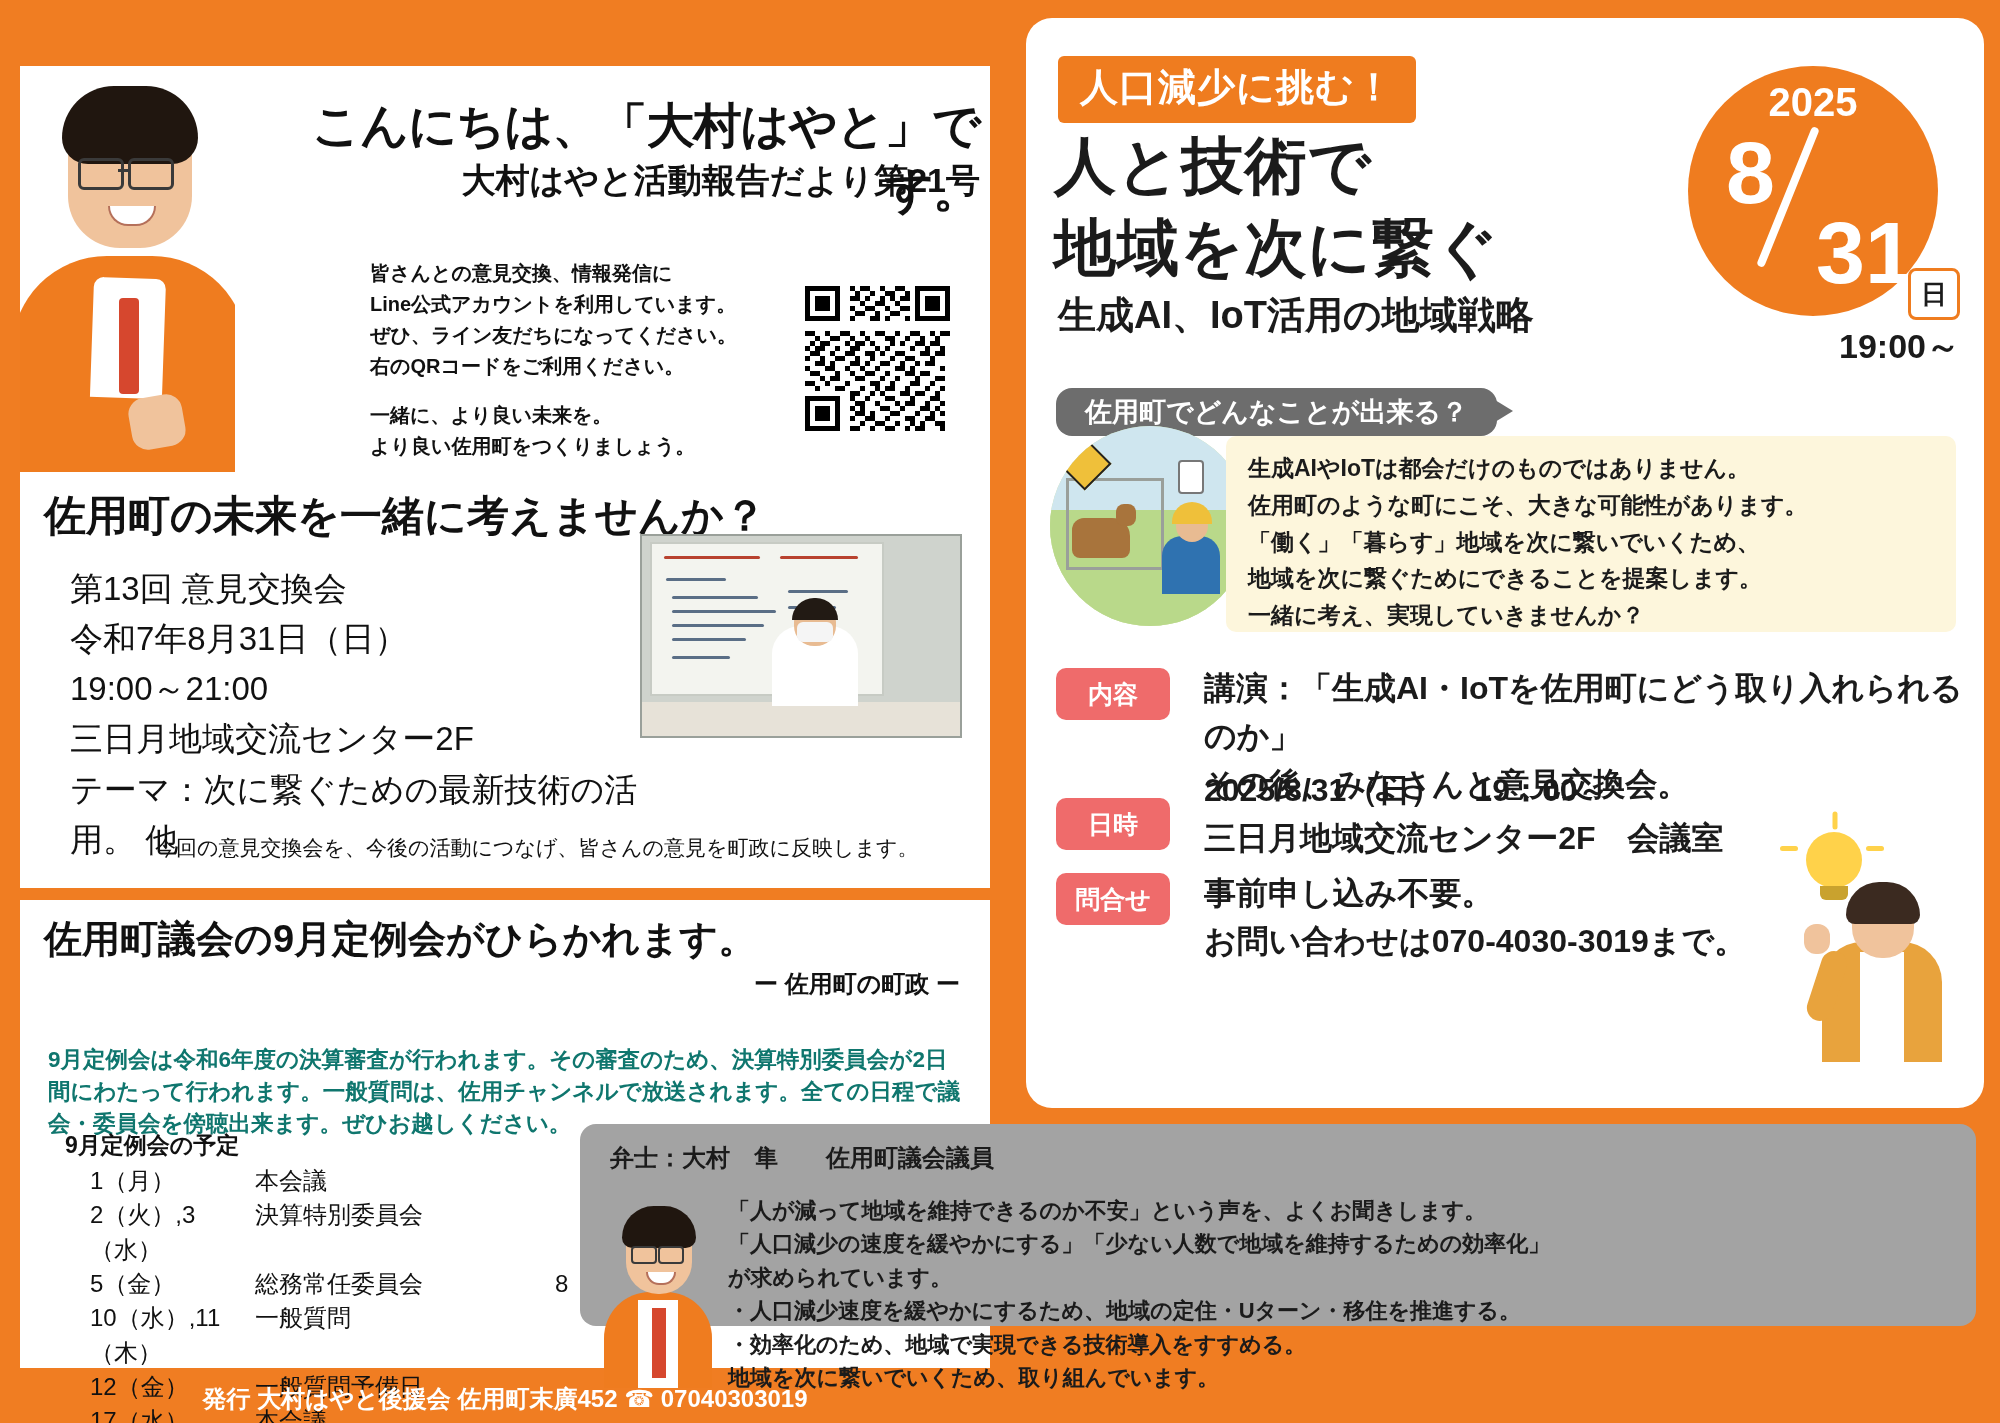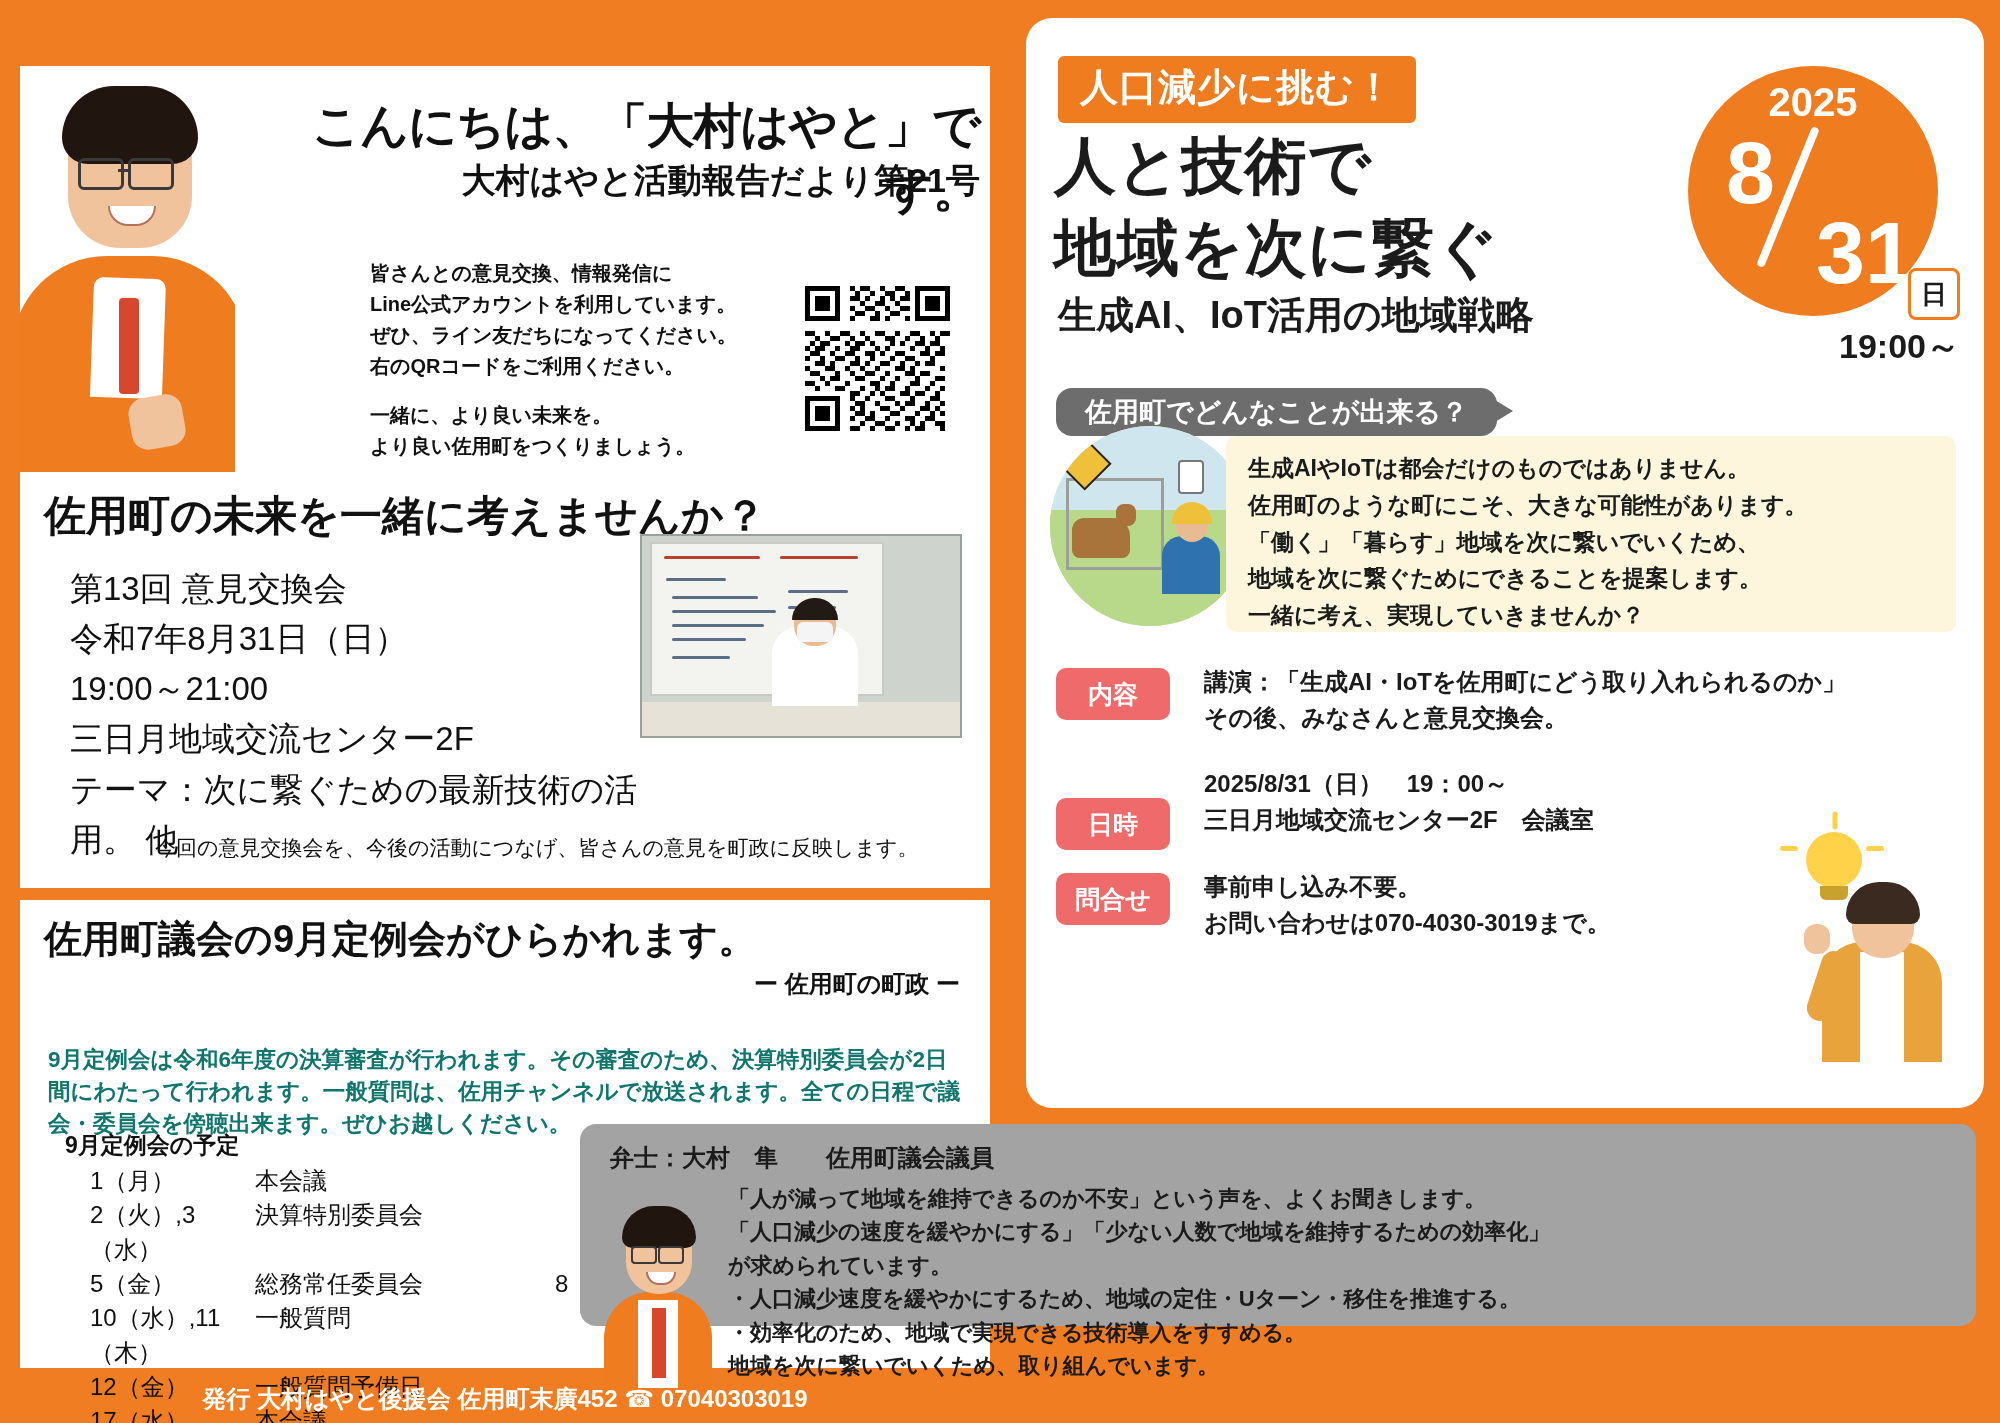--- a/index.html
+++ b/index.html
@@ -199,41 +199,41 @@
   .ic-helmet{position:absolute;left:122px;top:76px;width:40px;height:22px;background:#efc03a;border-radius:20px 20px 0 0;}
   .ic-sign{position:absolute;left:14px;top:18px;width:36px;height:34px;background:#efc03a;transform:rotate(45deg);border:2px solid #222;}
   .ic-sensor{position:absolute;left:128px;top:34px;width:22px;height:30px;background:#ffffff;border:2px solid #777;border-radius:4px;}
   
   .inforow{position:absolute;left:30px;}
   .tag{
     width:114px;height:52px;background:#ef6b6b;color:#ffffff;border-radius:10px;
     font-size:25px;font-weight:bold;text-align:center;line-height:52px;
   }
   .infotext{
-    position:absolute;left:178px;font-size:24px;line-height:1.5;color:#1b1b1b;font-weight:600;
+    position:absolute;left:178px;font-size:32px;line-height:1.5;color:#1b1b1b;font-weight:600;
   }
   #row-naiyo{top:650px;} #txt-naiyo{top:646px;}
   #row-nichiji{top:780px;} #txt-nichiji{top:748px;}
   #row-toiawase{top:855px;} #txt-toiawase{top:851px;}
   .lady{position:absolute;right:34px;bottom:46px;width:170px;height:230px;}
   .lady-bulb{position:absolute;left:26px;top:0;width:56px;height:56px;background:#ffd24a;border-radius:50%;}
   .lady-bulb-b{position:absolute;left:40px;top:54px;width:28px;height:14px;background:#c9a22e;border-radius:0 0 6px 6px;}
   .lady-ray{position:absolute;background:#ffd24a;height:5px;width:18px;border-radius:3px;}
   .lady-body{position:absolute;left:42px;top:110px;width:120px;height:120px;background:#e8a33d;border-radius:40px 40px 0 0;}
   .lady-shirt{position:absolute;left:80px;top:120px;width:44px;height:110px;background:#ffffff;}
   .lady-head{position:absolute;left:72px;top:58px;width:62px;height:68px;background:#f0c39c;border-radius:30px;}
   .lady-hair{position:absolute;left:66px;top:50px;width:74px;height:42px;background:#3b2a20;border-radius:37px 37px 10px 10px;}
   .lady-arm{position:absolute;left:34px;top:118px;width:26px;height:72px;background:#e8a33d;border-radius:13px;transform:rotate(18deg);}
   .lady-hand{position:absolute;left:24px;top:92px;width:26px;height:30px;background:#f0c39c;border-radius:12px;}
   
   #speaker{
     position:absolute;left:580px;top:1124px;width:1396px;height:202px;background:#a3a3a3;border-radius:16px;
   }
   .sp-head{position:absolute;left:30px;top:18px;font-size:24px;color:#1b1b1b;font-weight:600;}
-  .sp-body{position:absolute;left:148px;top:58px;width:1230px;font-size:22px;line-height:1.52;color:#1b1b1b;font-weight:600;}
+  .sp-body{position:absolute;left:148px;top:70px;width:1230px;font-size:22px;line-height:1.52;color:#1b1b1b;font-weight:600;}
   .sp-avatar{position:absolute;left:18px;top:64px;width:120px;height:200px;overflow:hidden;}
   .sa-body{position:absolute;left:6px;top:104px;width:108px;height:110px;background:#ef7c1f;border-radius:46px 46px 0 0;}
   .sa-shirt{position:absolute;left:40px;top:112px;width:40px;height:96px;background:#ffffff;}
   .sa-tie{position:absolute;left:54px;top:120px;width:14px;height:70px;background:#d6472e;}
   .sa-head{position:absolute;left:28px;top:26px;width:66px;height:80px;background:#f0c39c;border-radius:32px;}
   .sa-hair{position:absolute;left:24px;top:18px;width:74px;height:42px;background:#20160f;border-radius:37px 37px 12px 12px;}
   .sa-g{position:absolute;top:58px;width:22px;height:14px;border:2px solid #3a3a3a;border-radius:4px;}
   .sa-g.l{left:33px;} .sa-g.r{left:60px;}
   .sa-mouth{position:absolute;left:48px;top:84px;width:26px;height:11px;background:#ffffff;border-radius:0 0 13px 13px;border:2px solid #b5705a;border-top:none;}
 </style>

